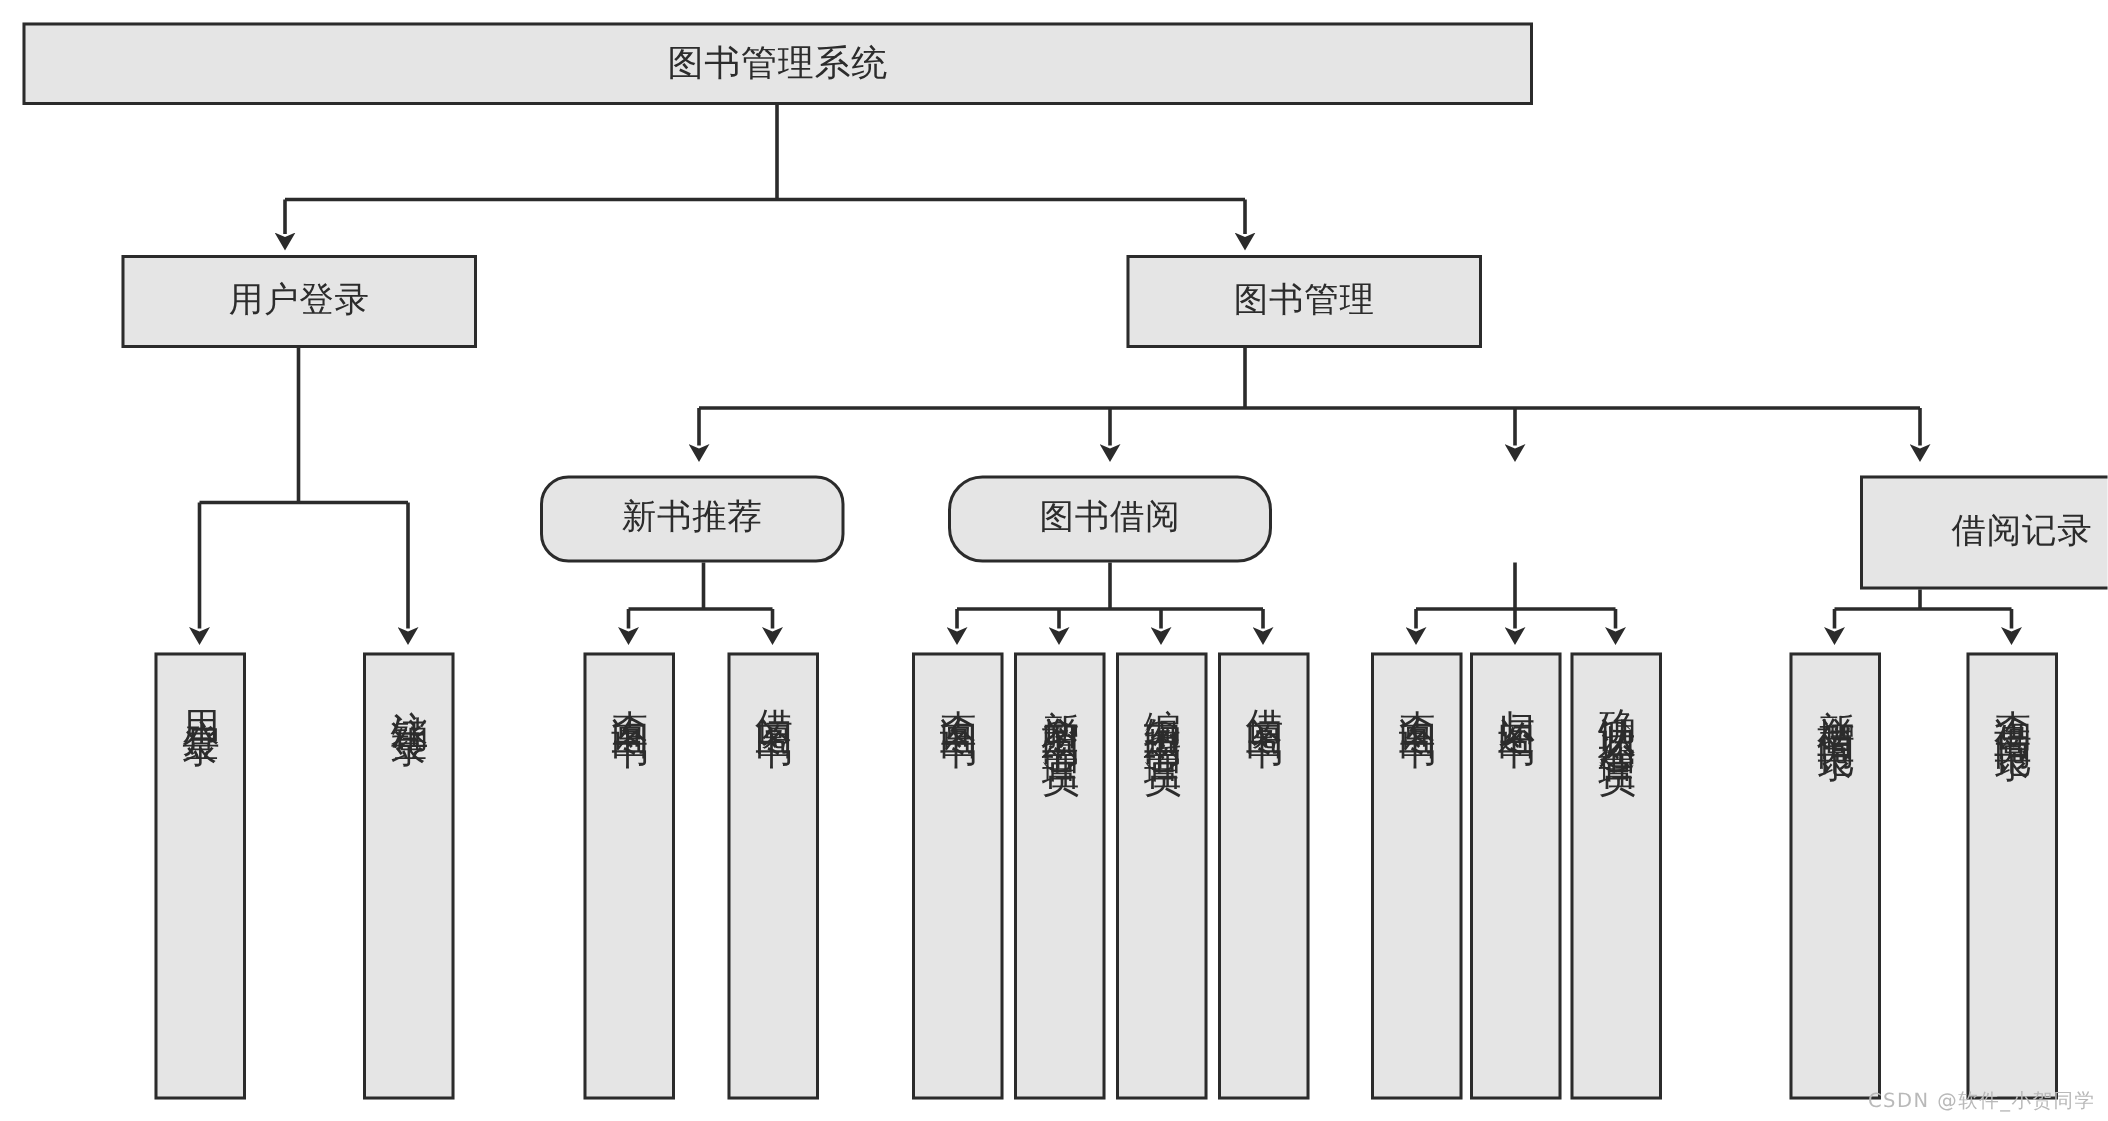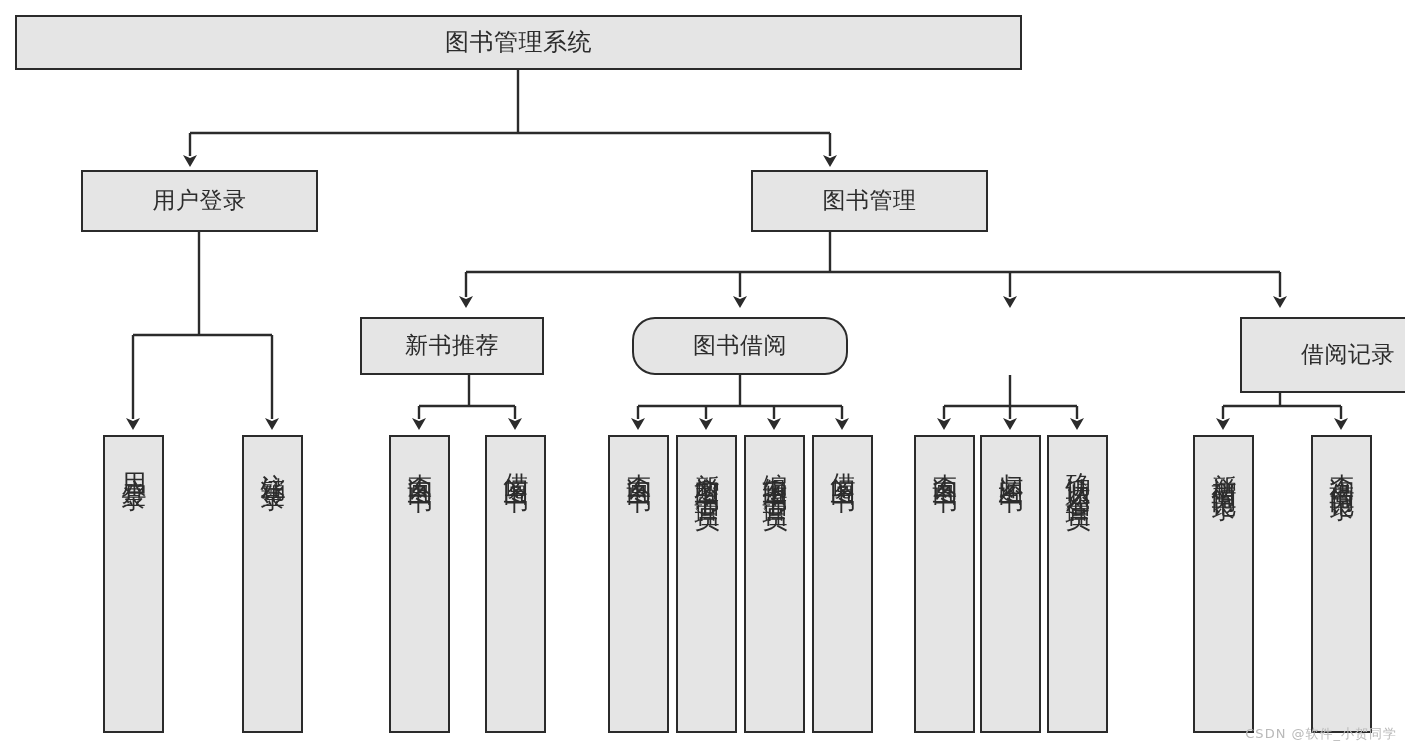--- a/index.html
+++ b/index.html
@@ -118,21 +118,21 @@
     <span class="lbl">图书管理系统</span>
   </div>
 
   <div class="node h" style="left:81px;top:170px;width:237px;height:62px;">
     <span class="lbl">用户登录</span>
   </div>
   <div class="node h" style="left:711px;top:170px;width:237px;height:62px;margin-left:40px;">
     <span class="lbl">图书管理</span>
   </div>
 
-  <div class="node h" style="left:360px;top:317px;width:184px;height:58px;">
+  <div class="node h" style="left:360px;top:317px;width:203px;height:58px;border-radius:19px;">
     <span class="lbl">新书推荐</span>
   </div>
   <div class="node h" style="left:632px;top:317px;width:216px;height:58px;border-radius:23px;">
     <span class="lbl">图书借阅</span>
   </div>
   <div class="node h" style="left:1240px;top:317px;width:216px;height:76px;">
     <span class="lbl">借阅记录</span>
   </div>
 
   <div class="node v" style="left:103px;top:435px;width:61px;height:298px;">

